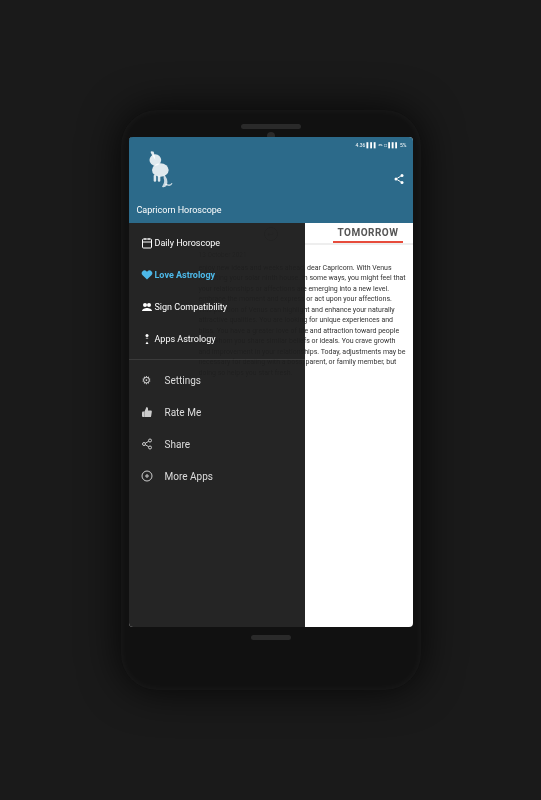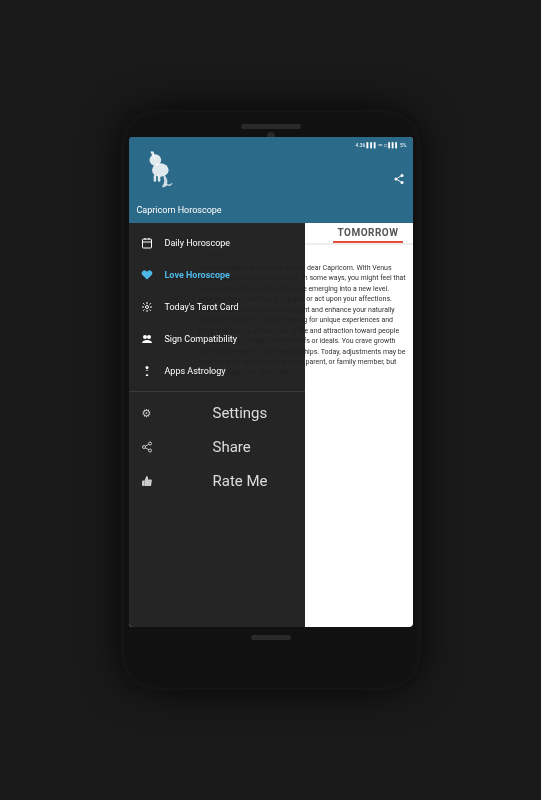--- a/index.html
+++ b/index.html
@@ -204,21 +204,20 @@
     
     .drawer-menu {
       flex: 1;
       padding: 4px 0;
     }
 
     .drawer-item {
       display: flex;
       align-items: center;
       padding: 8px 10px;
-      gap: 10px;
       cursor: pointer;
     }
 
     .drawer-item-icon {
       width: 16px;
       height: 16px;
       color: #fff;
       display: flex;
       align-items: center;
       justify-content: center;
@@ -256,22 +255,21 @@
       color: #ccc;
       display: flex;
       align-items: center;
       justify-content: center;
       font-size: 11px;
       flex-shrink: 0;
     }
 
     .drawer-bottom-item-label {
       color: #ddd;
-      font-size: 15px;
-      margin-left: 48px;
+      font-size: 10px;
     }
 
     
     .content-area {
       position: absolute;
       top: 0;
       left: 0;
       width: 100%;
       height: 100%;
       z-index: 1;
@@ -384,32 +382,23 @@
           </div>
           <span class="drawer-item-label">Daily Horoscope</span>
         </div>
 
         <div class="drawer-item active">
           <div class="drawer-item-icon">
             <svg width="12" height="12" viewBox="0 0 24 24" fill="#4db8e8">
               <path d="M20.84 4.61a5.5 5.5 0 0 0-7.78 0L12 5.67l-1.06-1.06a5.5 5.5 0 0 0-7.78 7.78l1.06 1.06L12 21.23l7.78-7.78 1.06-1.06a5.5 5.5 0 0 0 0-7.78z"></path>
             </svg>
           </div>
-          <span class="drawer-item-label">Love Horoscope</span>
-        </div>
-
-        <div class="drawer-item">
-          <div class="drawer-item-icon">
-            <svg width="12" height="12" viewBox="0 0 24 24" fill="none" stroke="white" stroke-width="2">
-              <circle cx="12" cy="12" r="3"></circle>
-              <path d="M12 2v4M12 18v4M4.22 4.22l2.83 2.83M16.95 16.95l2.83 2.83M2 12h4M18 12h4M4.22 19.78l2.83-2.83M16.95 7.05l2.83-2.83"></path>
-            </svg>
-          </div>
-          <span class="drawer-item-label">Today's Tarot Card</span>
-        </div>
+          <span class="drawer-item-label">Love Astrology</span>
+        </div>
+
 
 
         <div class="drawer-item">
           <div class="drawer-item-icon">
             <svg width="12" height="12" viewBox="0 0 24 24" fill="white">
               <circle cx="8" cy="8" r="4"></circle>
               <circle cx="16" cy="8" r="4"></circle>
               <path d="M2 20c0-4 6-6 10-6s10 2 10 6" fill="white"></path>
             </svg>
           </div>
@@ -424,45 +413,55 @@
             </svg>
           </div>
           <span class="drawer-item-label">Apps Astrology</span>
         </div>
 
         <div class="drawer-divider"></div>
 
         <div class="drawer-bottom-item">
           <div class="drawer-bottom-item-icon">⚙</div>
           <span class="drawer-bottom-item-label">Settings</span>
+        </div>
+
+        <div class="drawer-bottom-item">
+          <div class="drawer-bottom-item-icon">
+            <svg width="12" height="12" viewBox="0 0 24 24" fill="#ccc">
+              <path d="M14 9V5a3 3 0 0 0-3-3l-4 9v11h11.28a2 2 0 0 0 2-1.7l1.38-9a2 2 0 0 0-2-2.3H14z"></path>
+              <path d="M7 22H4a2 2 0 0 1-2-2v-7a2 2 0 0 1 2-2h3"></path>
+            </svg>
+          </div>
+          <span class="drawer-bottom-item-label">Rate Me</span>
         </div>
 
         <div class="drawer-bottom-item">
           <div class="drawer-bottom-item-icon">
             <svg width="12" height="12" viewBox="0 0 24 24" fill="none" stroke="#ccc" stroke-width="2">
               <circle cx="18" cy="5" r="3"></circle>
               <circle cx="6" cy="12" r="3"></circle>
               <circle cx="18" cy="19" r="3"></circle>
               <line x1="8.59" y1="13.51" x2="15.42" y2="17.49"></line>
               <line x1="15.41" y1="6.51" x2="8.59" y2="10.49"></line>
             </svg>
           </div>
           <span class="drawer-bottom-item-label">Share</span>
         </div>
 
         <div class="drawer-bottom-item">
           <div class="drawer-bottom-item-icon">
-            <svg width="12" height="12" viewBox="0 0 24 24" fill="#ccc">
-              <path d="M14 9V5a3 3 0 0 0-3-3l-4 9v11h11.28a2 2 0 0 0 2-1.7l1.38-9a2 2 0 0 0-2-2.3H14z"></path>
-              <path d="M7 22H4a2 2 0 0 1-2-2v-7a2 2 0 0 1 2-2h3"></path>
-            </svg>
-          </div>
-          <span class="drawer-bottom-item-label">Rate Me</span>
-        </div>
-
+            <svg width="12" height="12" viewBox="0 0 24 24" fill="none" stroke="#ccc" stroke-width="2">
+              <circle cx="12" cy="12" r="10"></circle>
+              <line x1="12" y1="8" x2="12" y2="16"></line>
+              <line x1="8" y1="12" x2="16" y2="12"></line>
+            </svg>
+          </div>
+          <span class="drawer-bottom-item-label">More Apps</span>
+        </div>
 
       </div>
     </div>
 
   </div>
 
   <div class="phone-home-bar"></div>
 </div>
 
 </body></html>

